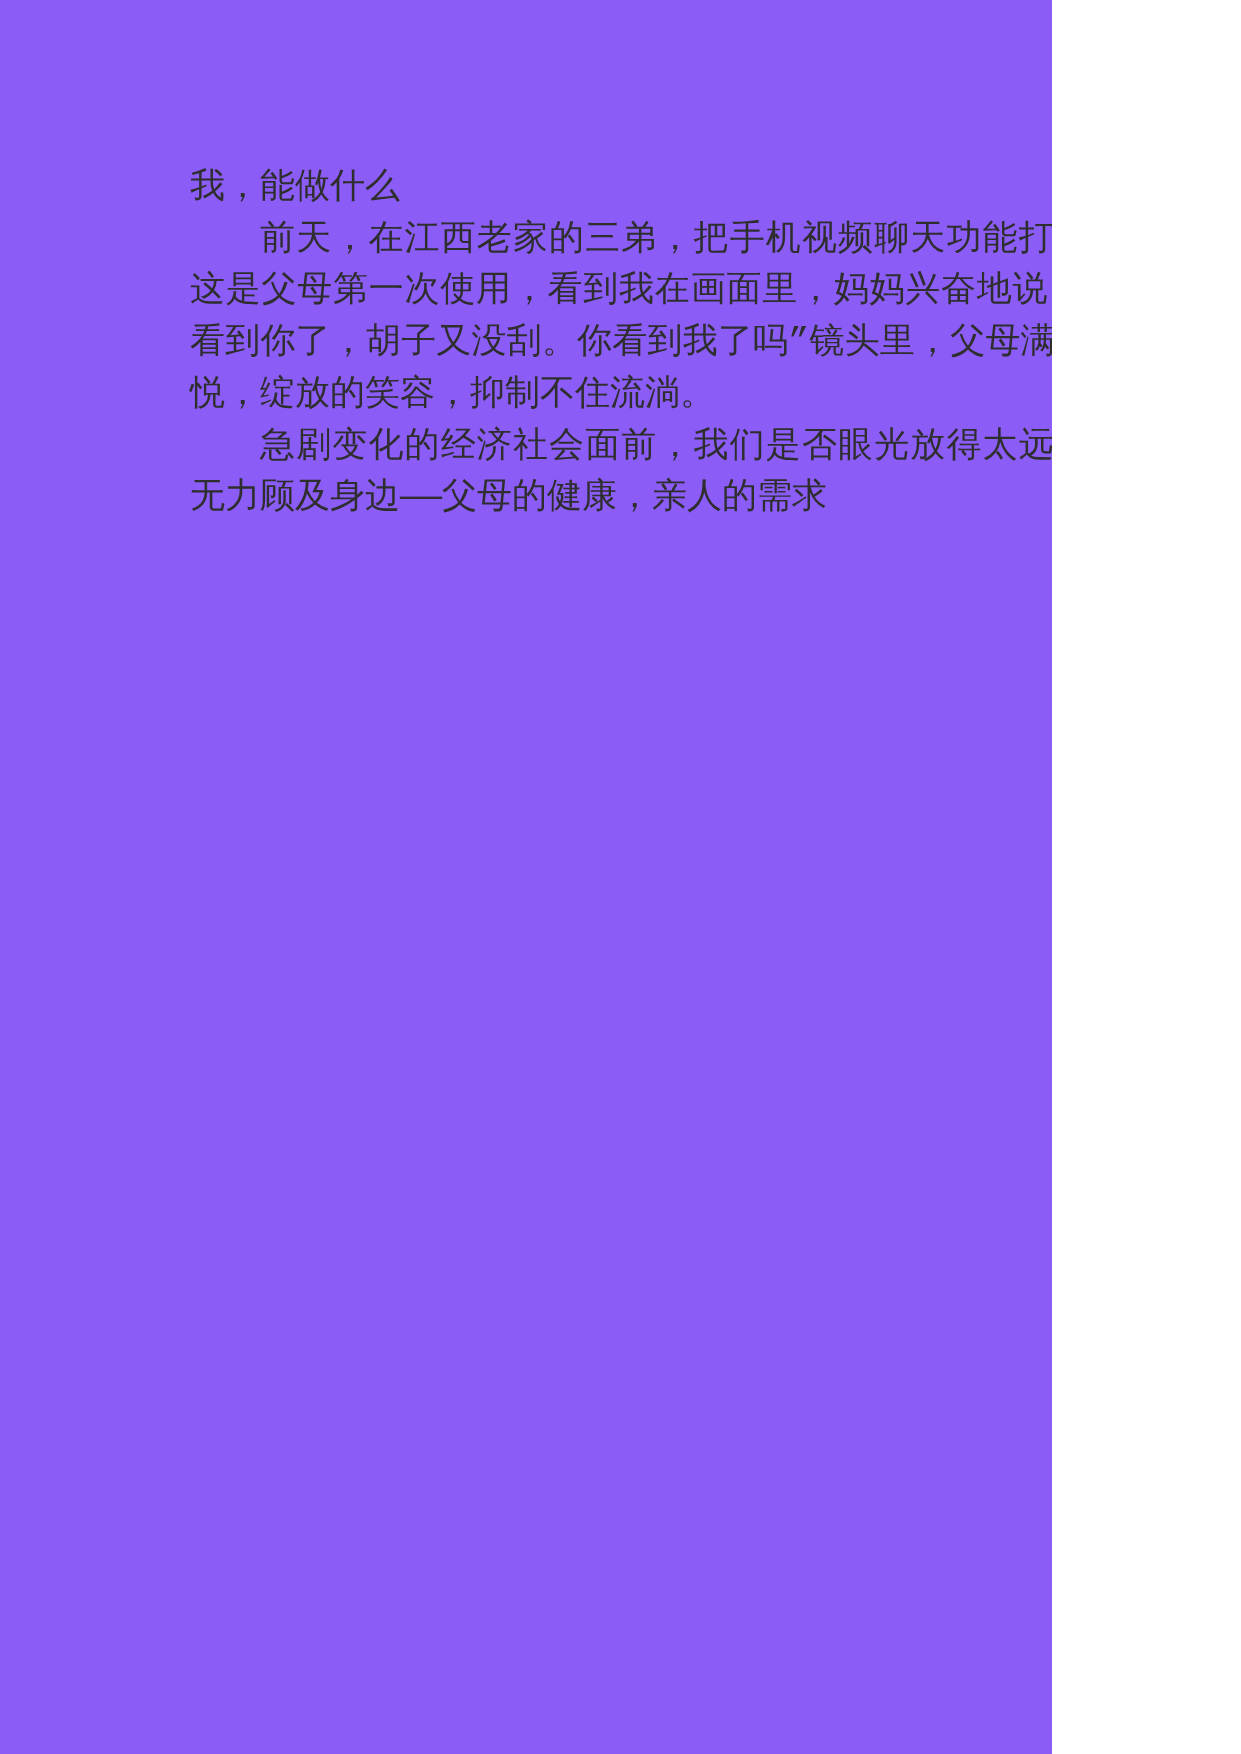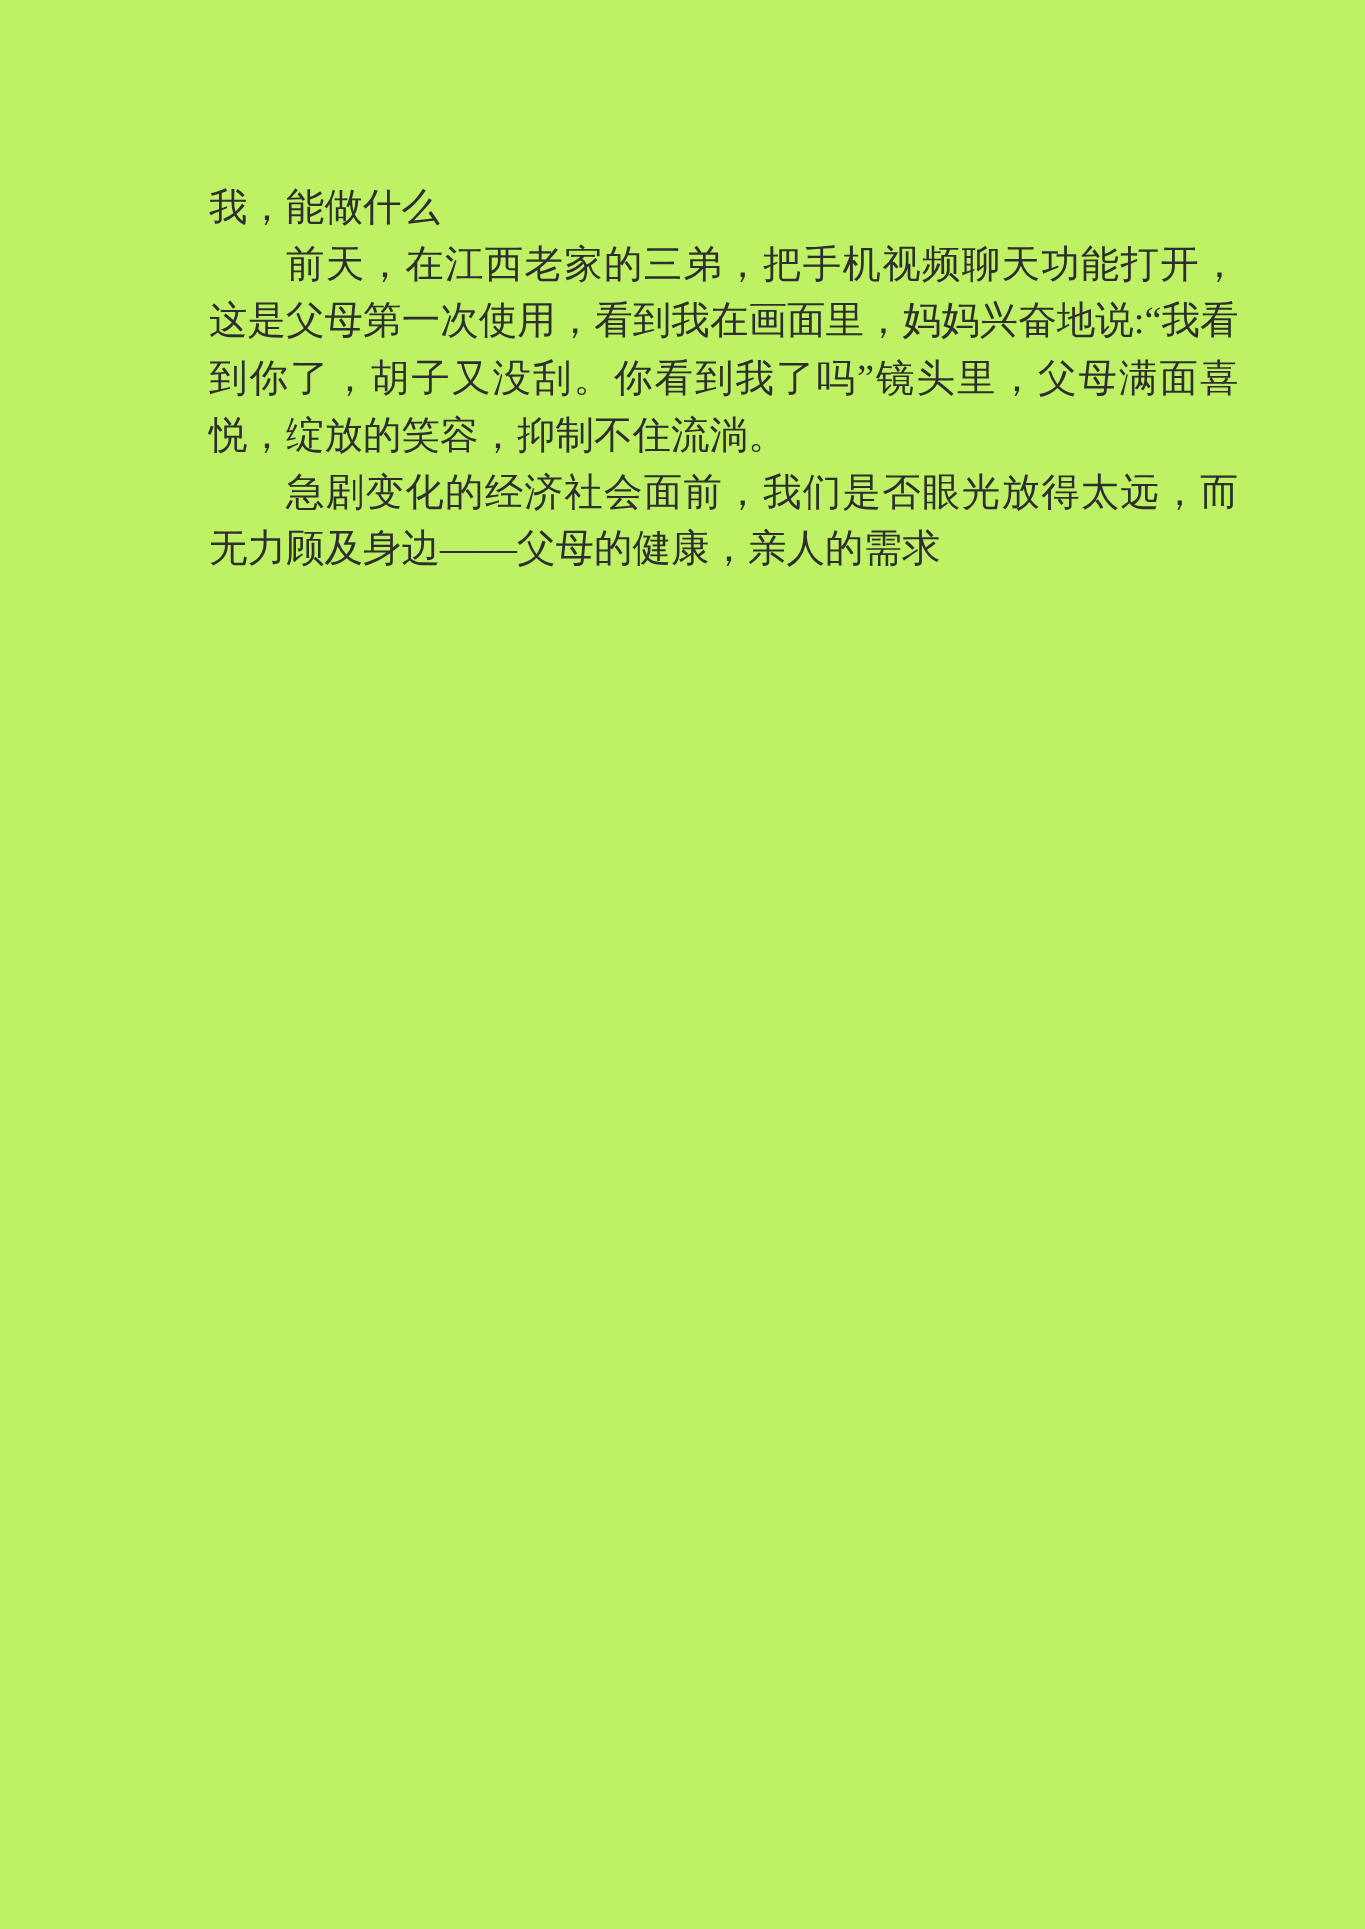--- a/index.html
+++ b/index.html
@@ -2,25 +2,25 @@
 <html><head>
 <meta charset="utf-8">
 <style>
   html, body {
     margin: 0;
     padding: 0;
     background: #ffffff;
   }
   .page {
     position: relative;
-    width: 1241px;
+    width: 1052px;
     height: 1754px;
-    background: #bef264;
+    background: #8b5cf6;
     overflow: hidden;
-    font-family: Liberation Serif, serif;
+    font-family: Liberation Mono, monospace;
   }
   .content {
     position: absolute;
     left: 190px;
     top: 163px;
     width: 936px;
     font-size: 35px;
     line-height: 51.7px;
     color: #2e2e2e;
     text-align: justify;

